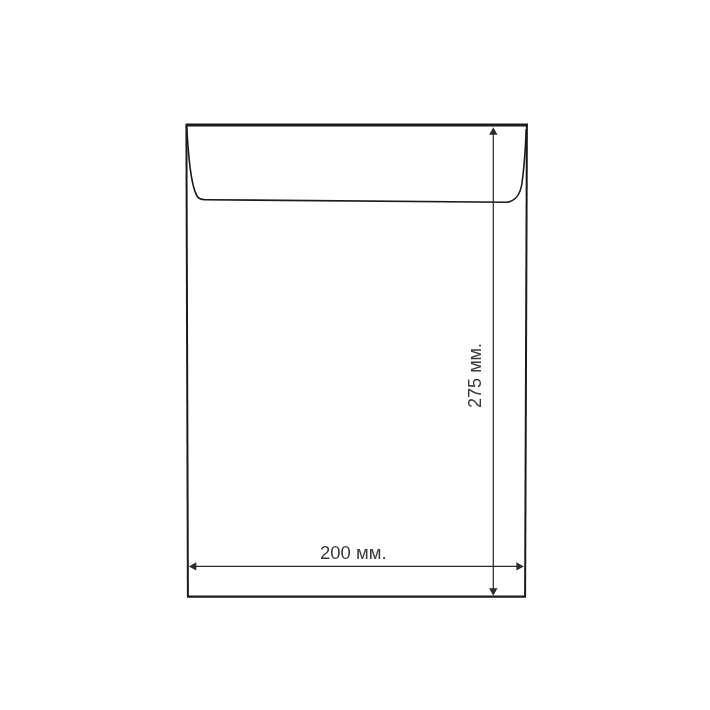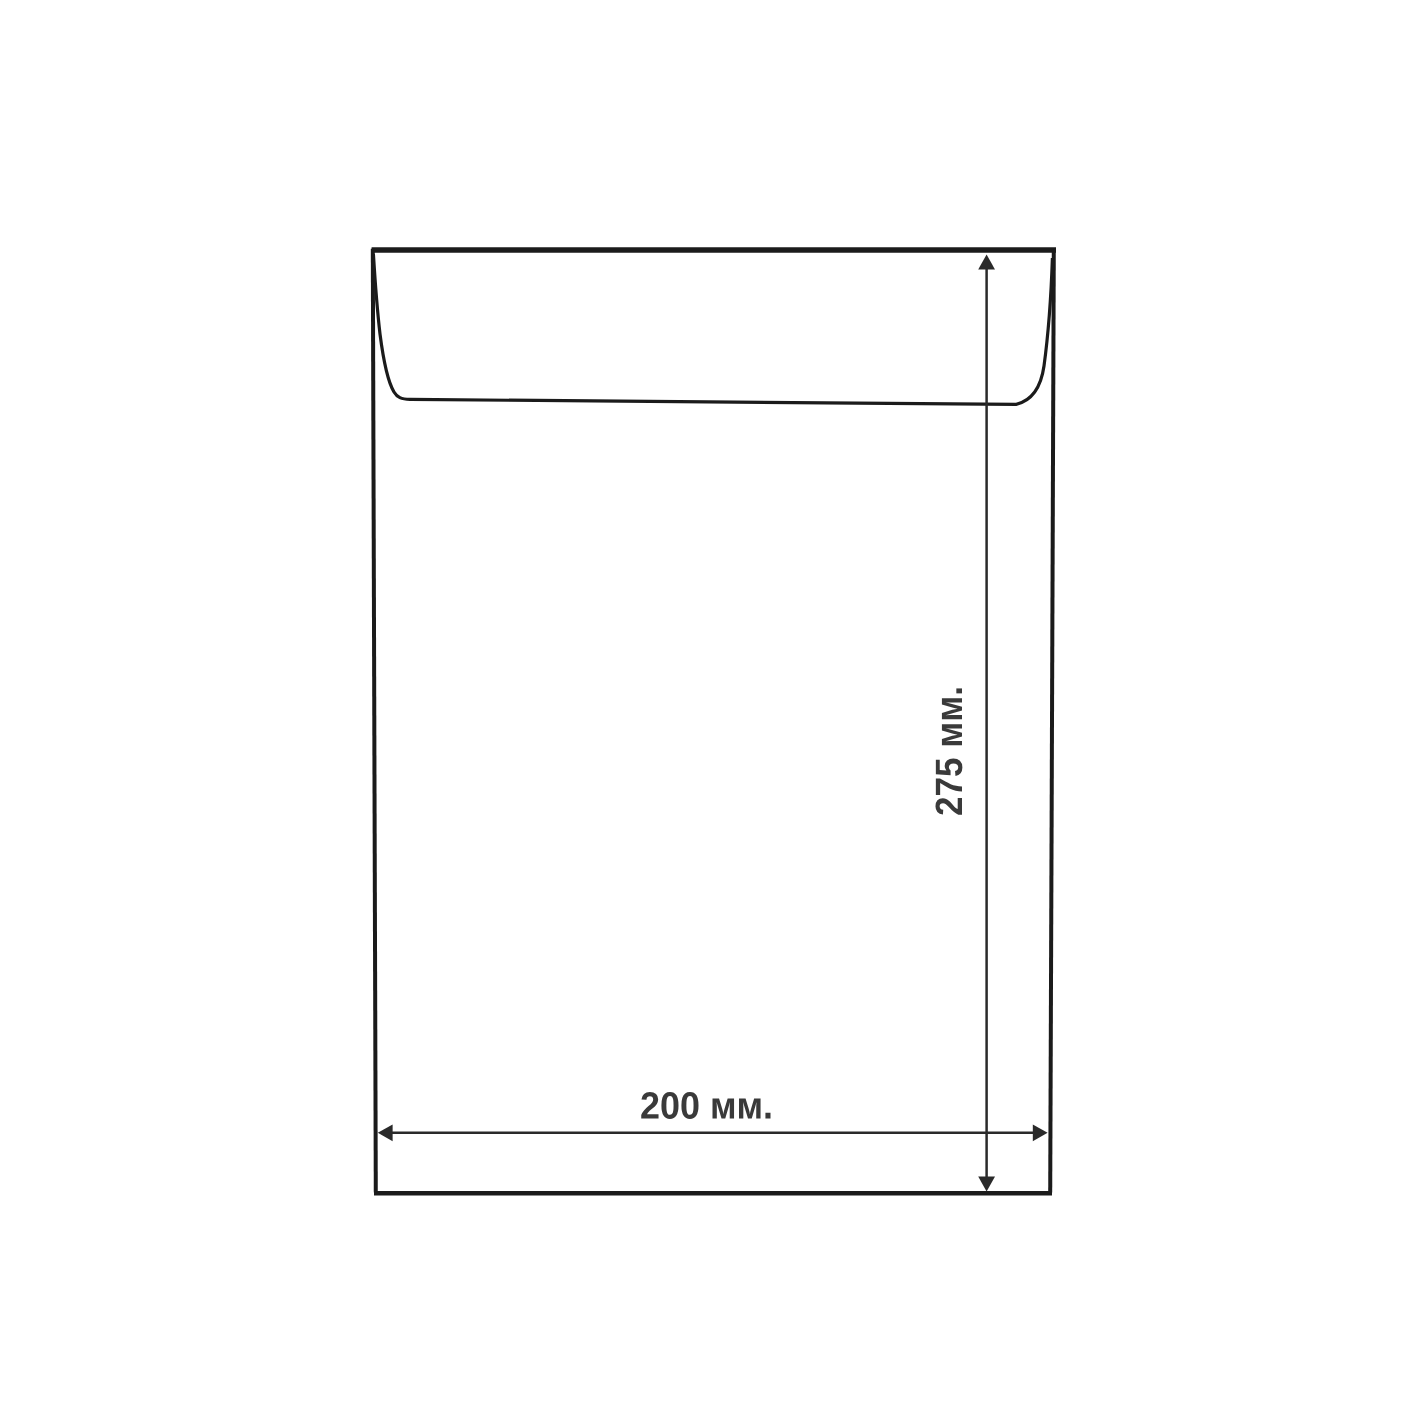--- a/index.html
+++ b/index.html
@@ -1,16 +1,16 @@
 <!DOCTYPE html>
 <html><head>
 <meta charset="utf-8">
 <style>
   html,body{margin:0;padding:0;background:#ffffff;}
-  .page{width:710px;height:710px;position:relative;background:#ffffff;overflow:hidden;font-weight:bold;}
+  .page{width:710px;height:710px;position:relative;background:#ffffff;overflow:hidden;}
   svg{display:block;}
   text{font-family:"Liberation Sans",sans-serif;fill:#3a3a3a;}
 </style>
 </head>
 <body>
 <div class="page">
 <svg width="710" height="710" viewBox="0 0 710 710">
 
   <g fill="none" stroke="#1b1b1b">
 

